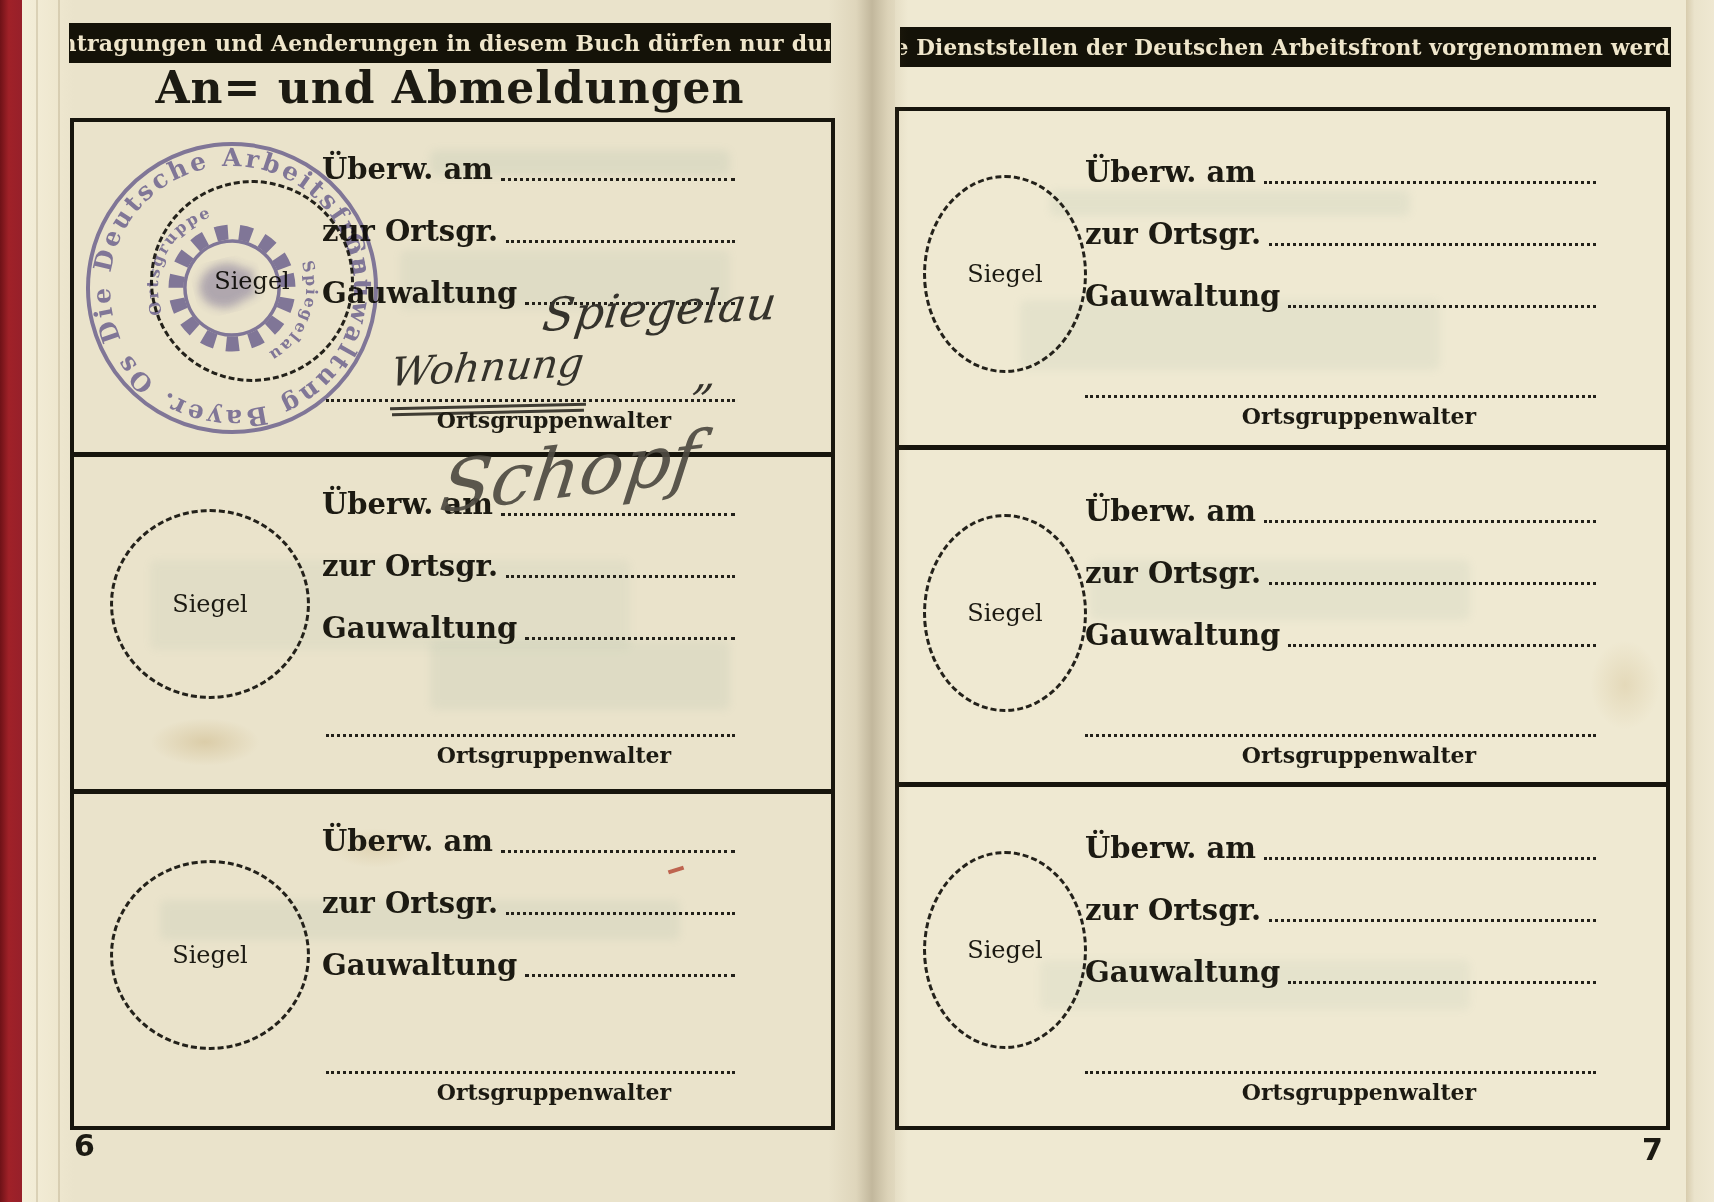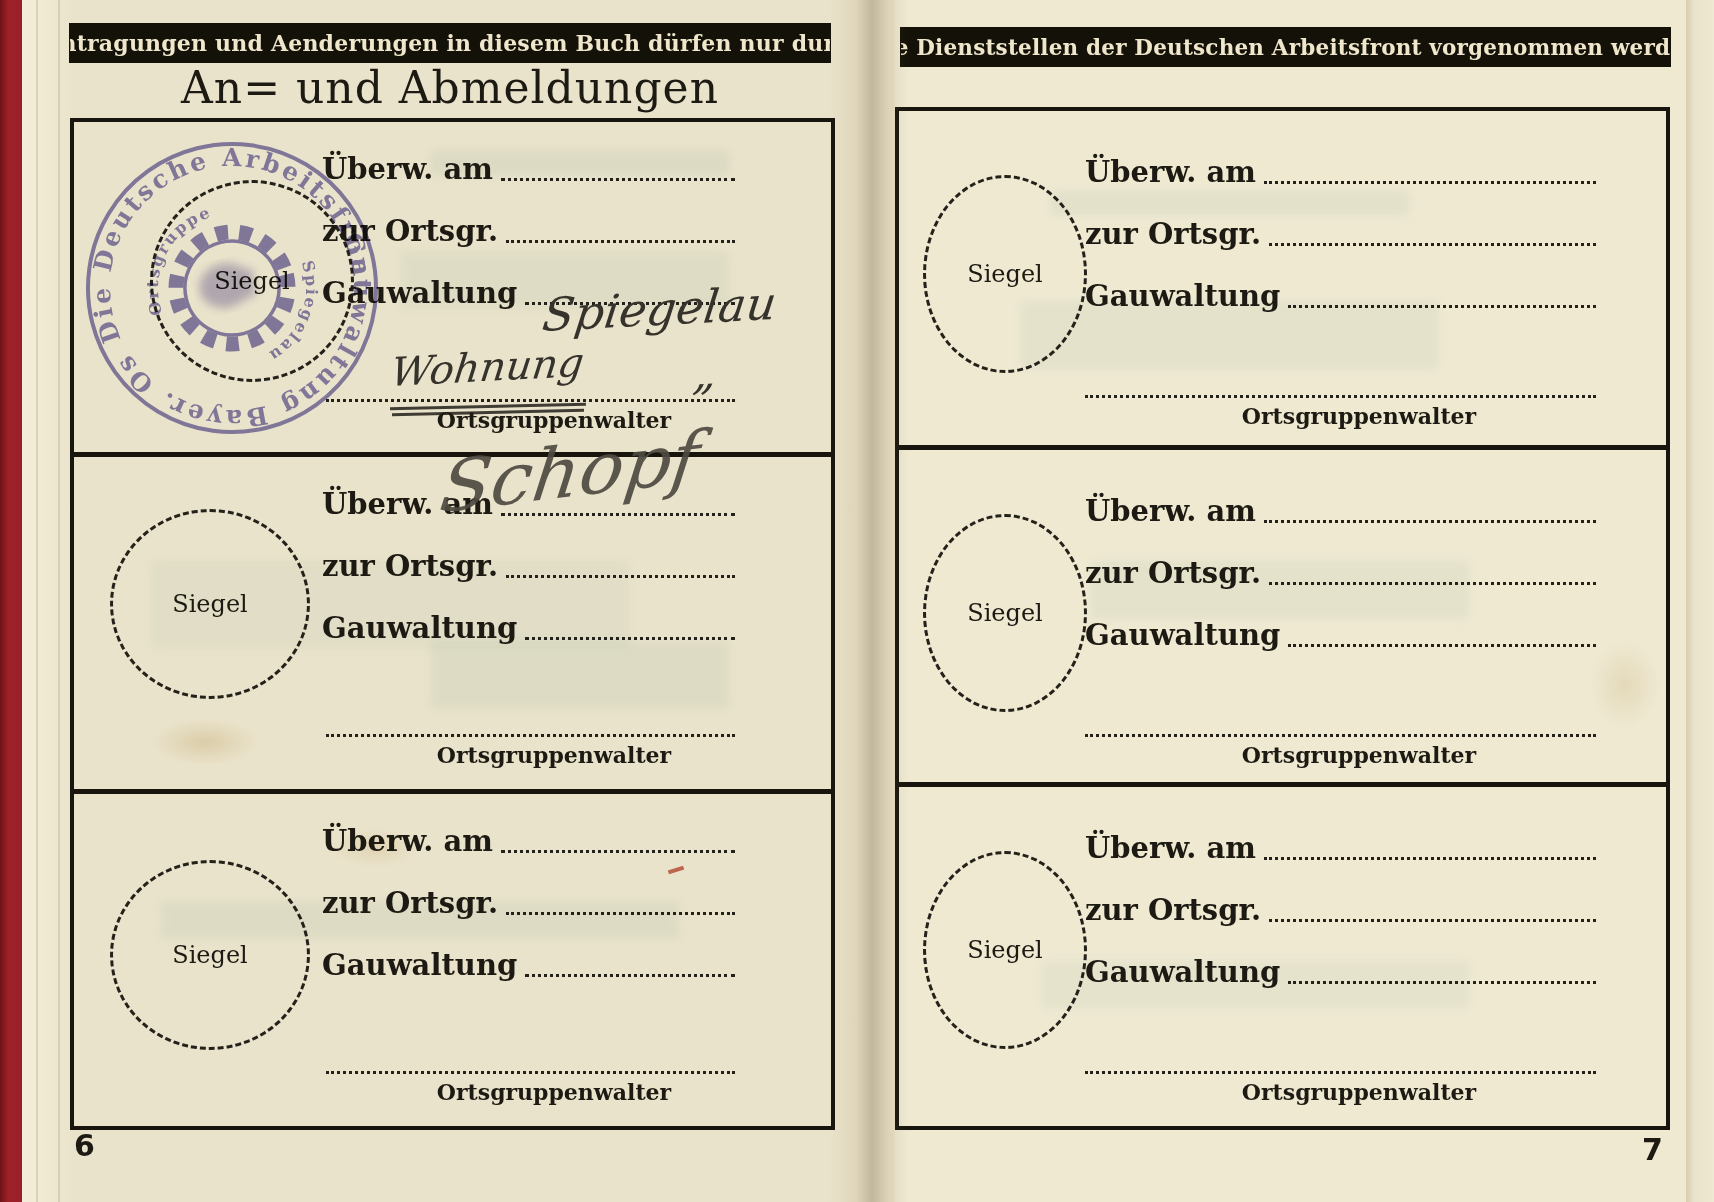--- a/index.html
+++ b/index.html
@@ -24,21 +24,21 @@
     background:rgba(255,250,230,.25);pointer-events:none;}
 
   
   .banner{position:absolute;height:38px;background:#141208;color:#efe6cb;
     display:flex;align-items:center;justify-content:center;
     font-weight:bold;font-size:22px;white-space:nowrap;overflow:hidden;
     letter-spacing:.2px;box-shadow:0 0 0 1px #141208;}
   .banner.left{left:70px;top:24px;width:760px;}
   .banner.right{left:901px;top:28px;width:769px;font-size:21.5px;}
   .page-title{position:absolute;left:70px;top:62px;width:760px;text-align:center;
-    font-size:44px;font-weight:normal;letter-spacing:1px;}
+    font-size:44px;font-weight:bold;letter-spacing:1px;}
 
   
   .frame{position:absolute;border:4px solid #17150d;}
   .frame.fleft{left:70px;top:118px;width:757px;height:1004px;}
   .frame.fright{left:895px;top:107px;width:767px;height:1015px;}
   .sec{position:relative;}
   .fleft .sec{height:330px;}
   .fleft .sec.mid{height:332px;}
   .fleft .sec.bot{height:324px;}
   .fright .sec{height:334px;}

